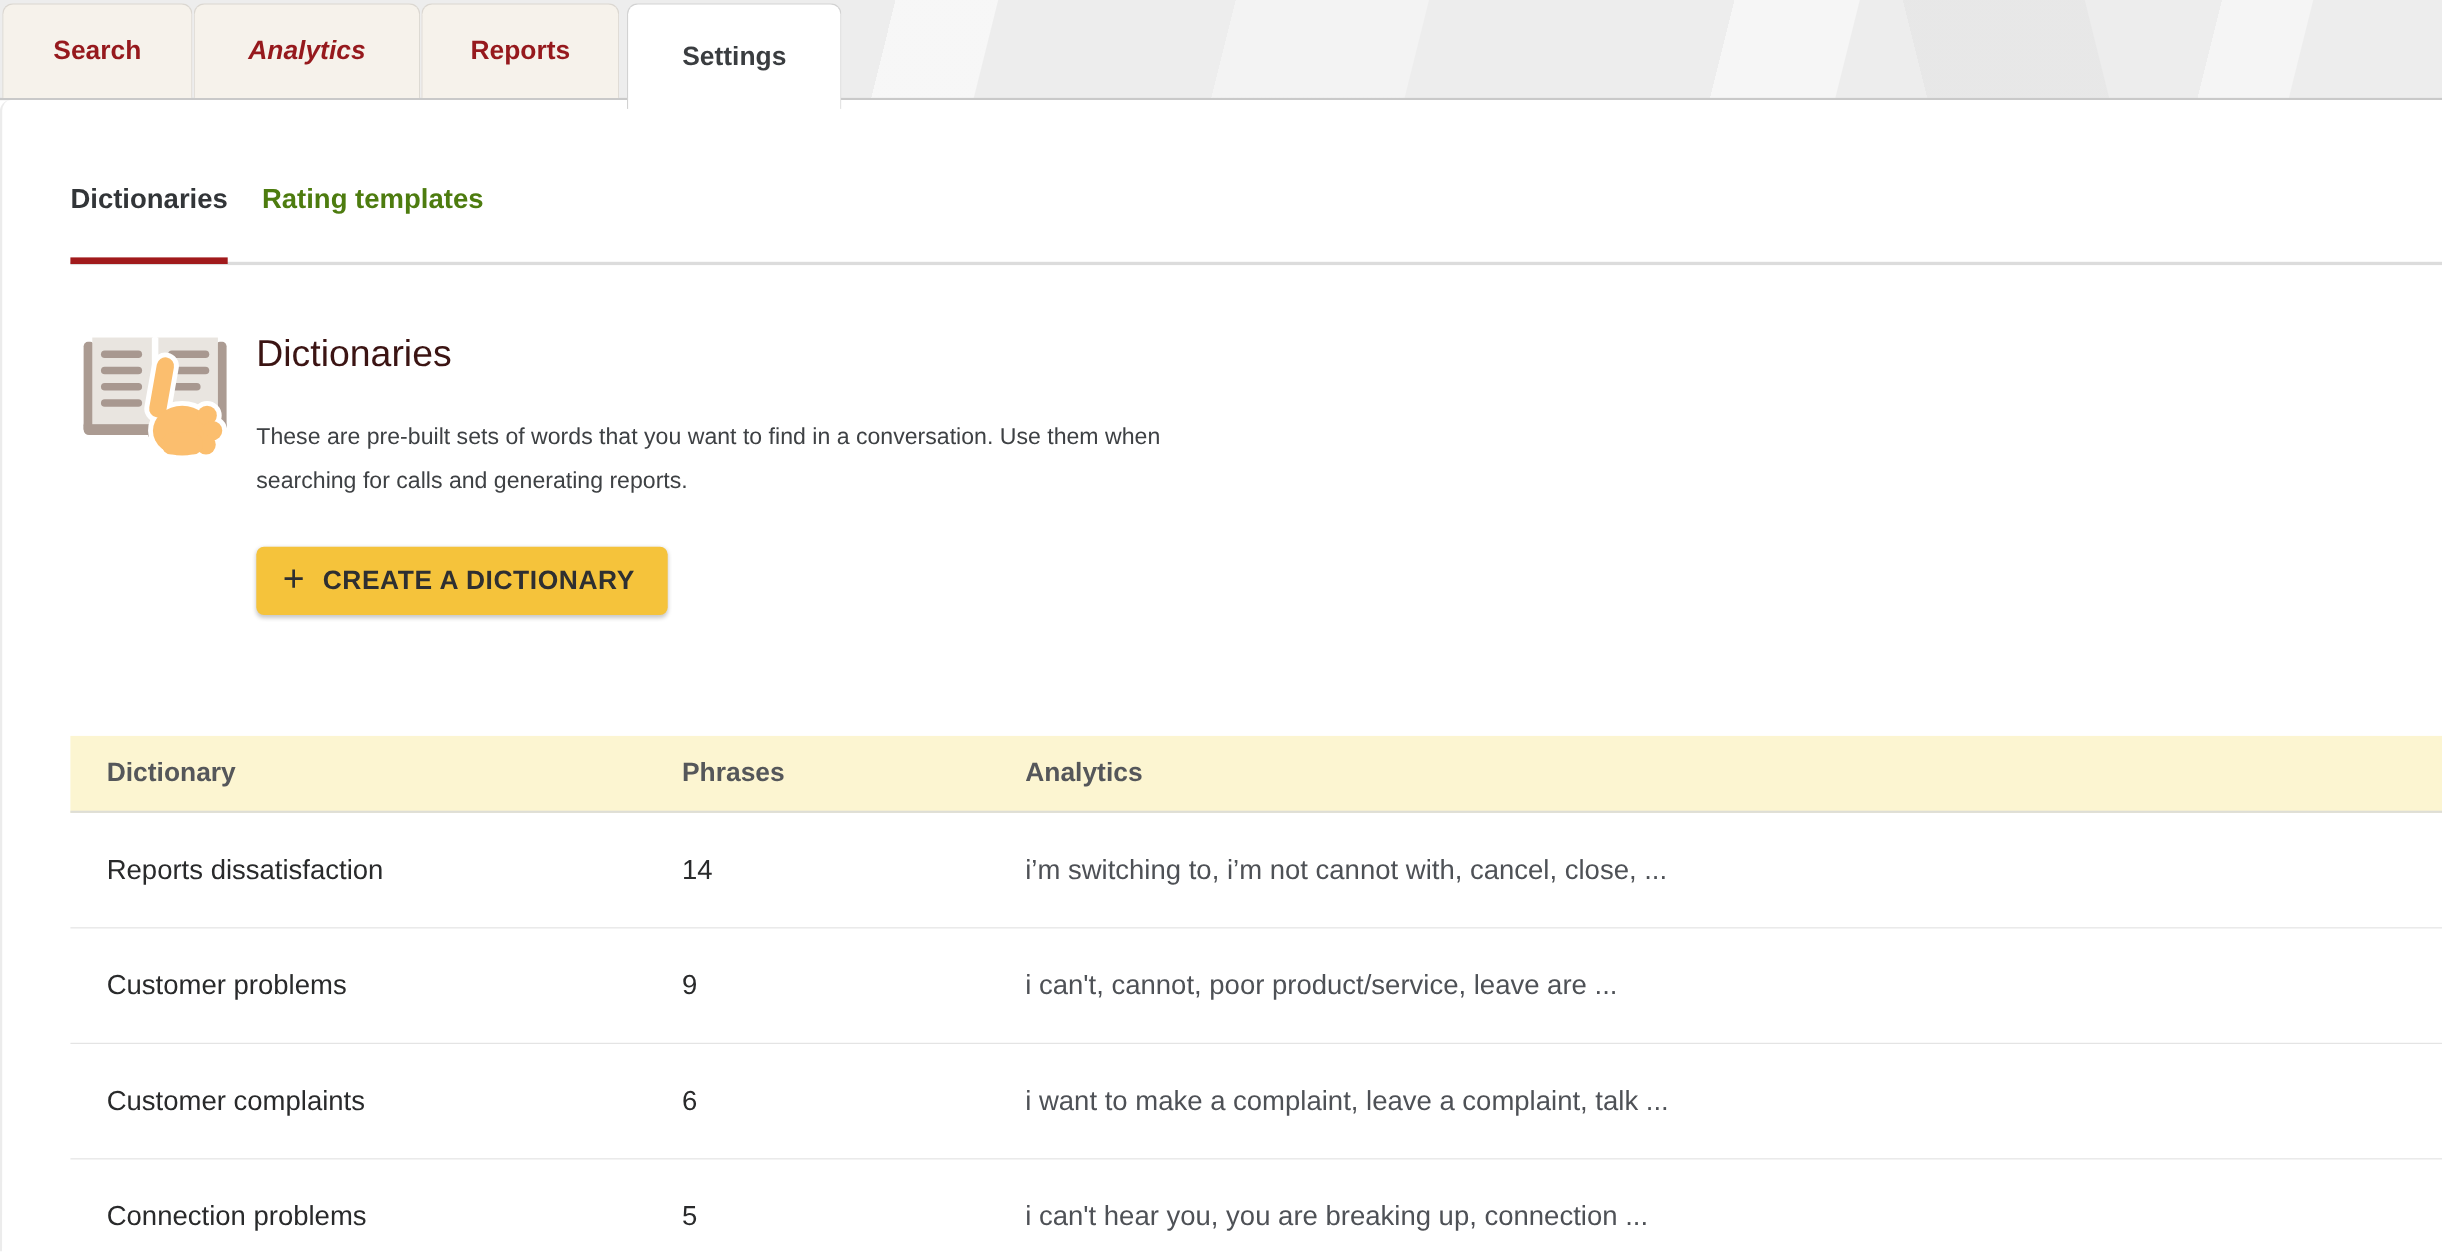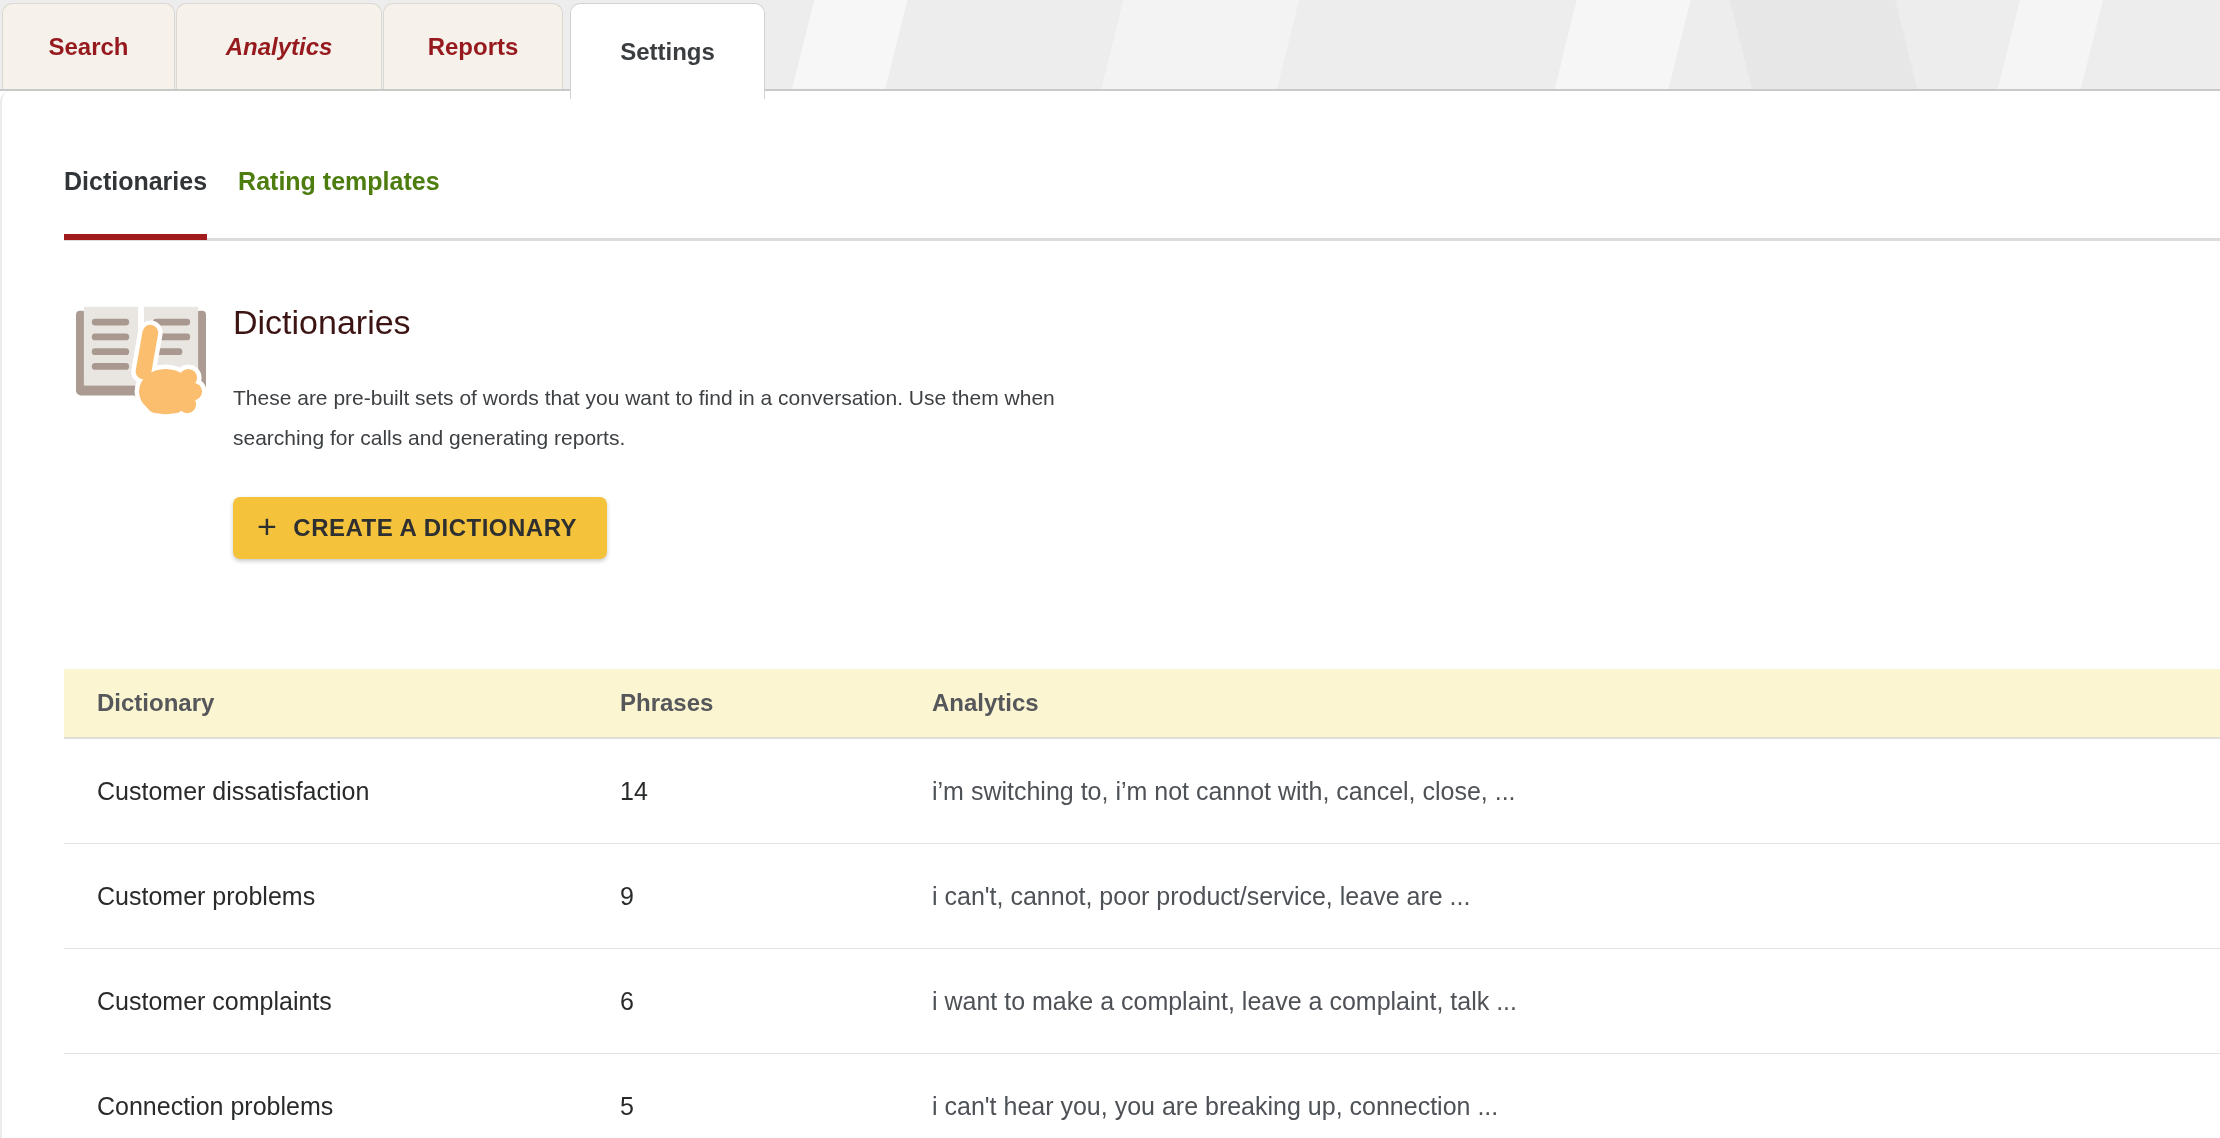--- a/index.html
+++ b/index.html
@@ -157,21 +157,21 @@
     </button>
 
     <div class="dict-table">
       <div class="thead">
         <div class="th">Dictionary</div>
         <div class="th">Phrases</div>
         <div class="th">Analytics</div>
       </div>
 
       <div class="trow">
-        <div class="td td-dark">Customer dissatisfaction</div>
+        <div class="td td-dark">Reports dissatisfaction</div>
         <div class="td td-dark">14</div>
         <div class="td td-gray">i’m switching to, i’m not cannot with, cancel, close, ...</div>
       </div>
       <div class="trow">
         <div class="td td-dark">Customer problems</div>
         <div class="td td-dark">9</div>
         <div class="td td-gray">i can't, cannot, poor product/service, leave are ...</div>
       </div>
       <div class="trow">
         <div class="td td-dark">Customer complaints</div>

